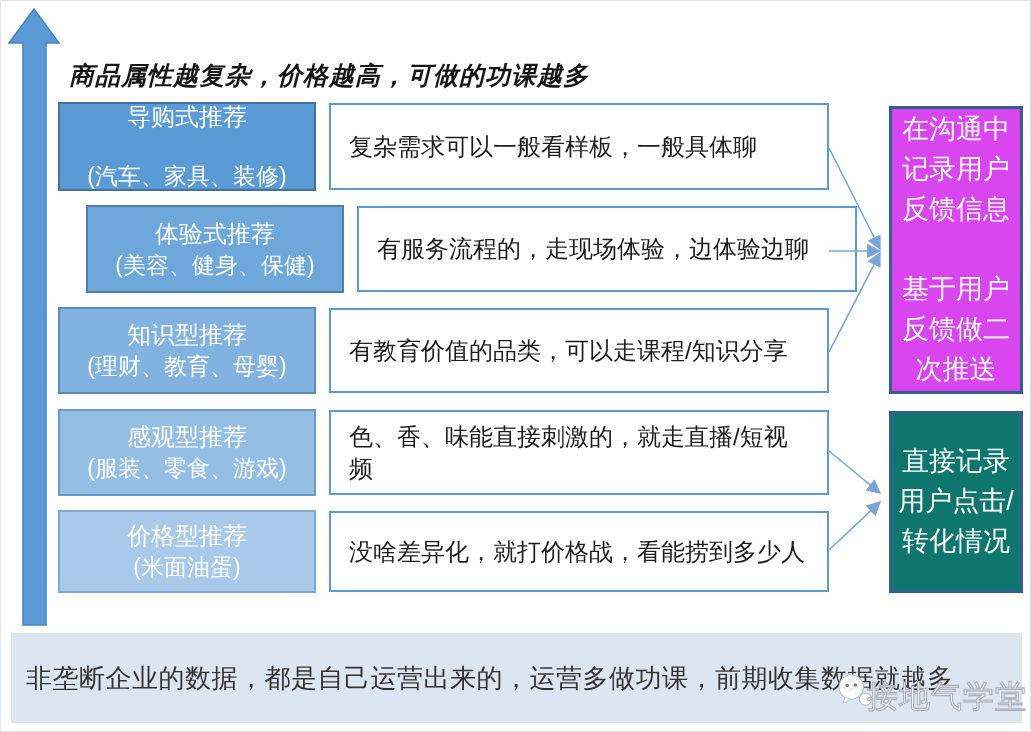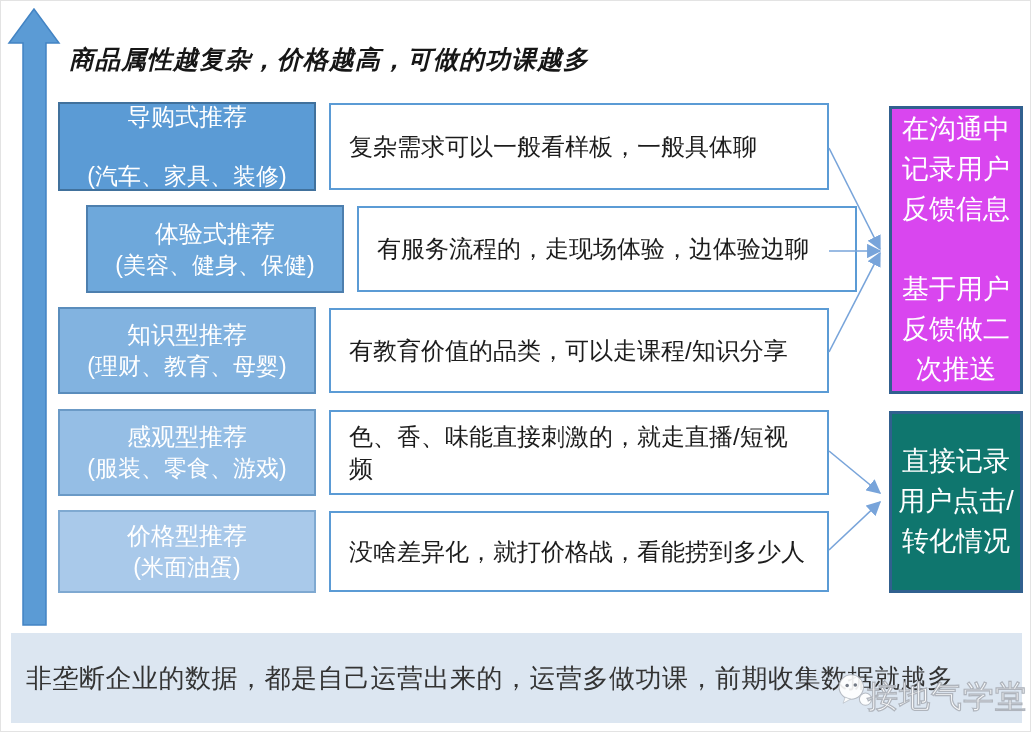--- a/index.html
+++ b/index.html
@@ -8,21 +8,21 @@
     width:1031px;height:732px;
     background:#ffffff;
     border:1px solid #e3e3e3;
     box-sizing:border-box;
     overflow:hidden;
     font-family:"Liberation Sans","DejaVu Sans",sans-serif;
   }
   .abs{position:absolute;}
   
   .title{
-    left:68px;top:42px;
+    left:68px;top:58px;
     font-size:25px;font-weight:bold;font-style:italic;
     color:#161616;letter-spacing:1px;white-space:nowrap;text-align:right;
   }
   
   #axis-arrow{left:0;top:0;}
   
   .row{left:57px;width:771px;}
   .row1{top:101px;height:89px;}
   .row2{top:204px;height:88px;margin-left:28px;}
   .row3{top:306px;height:87px;}

